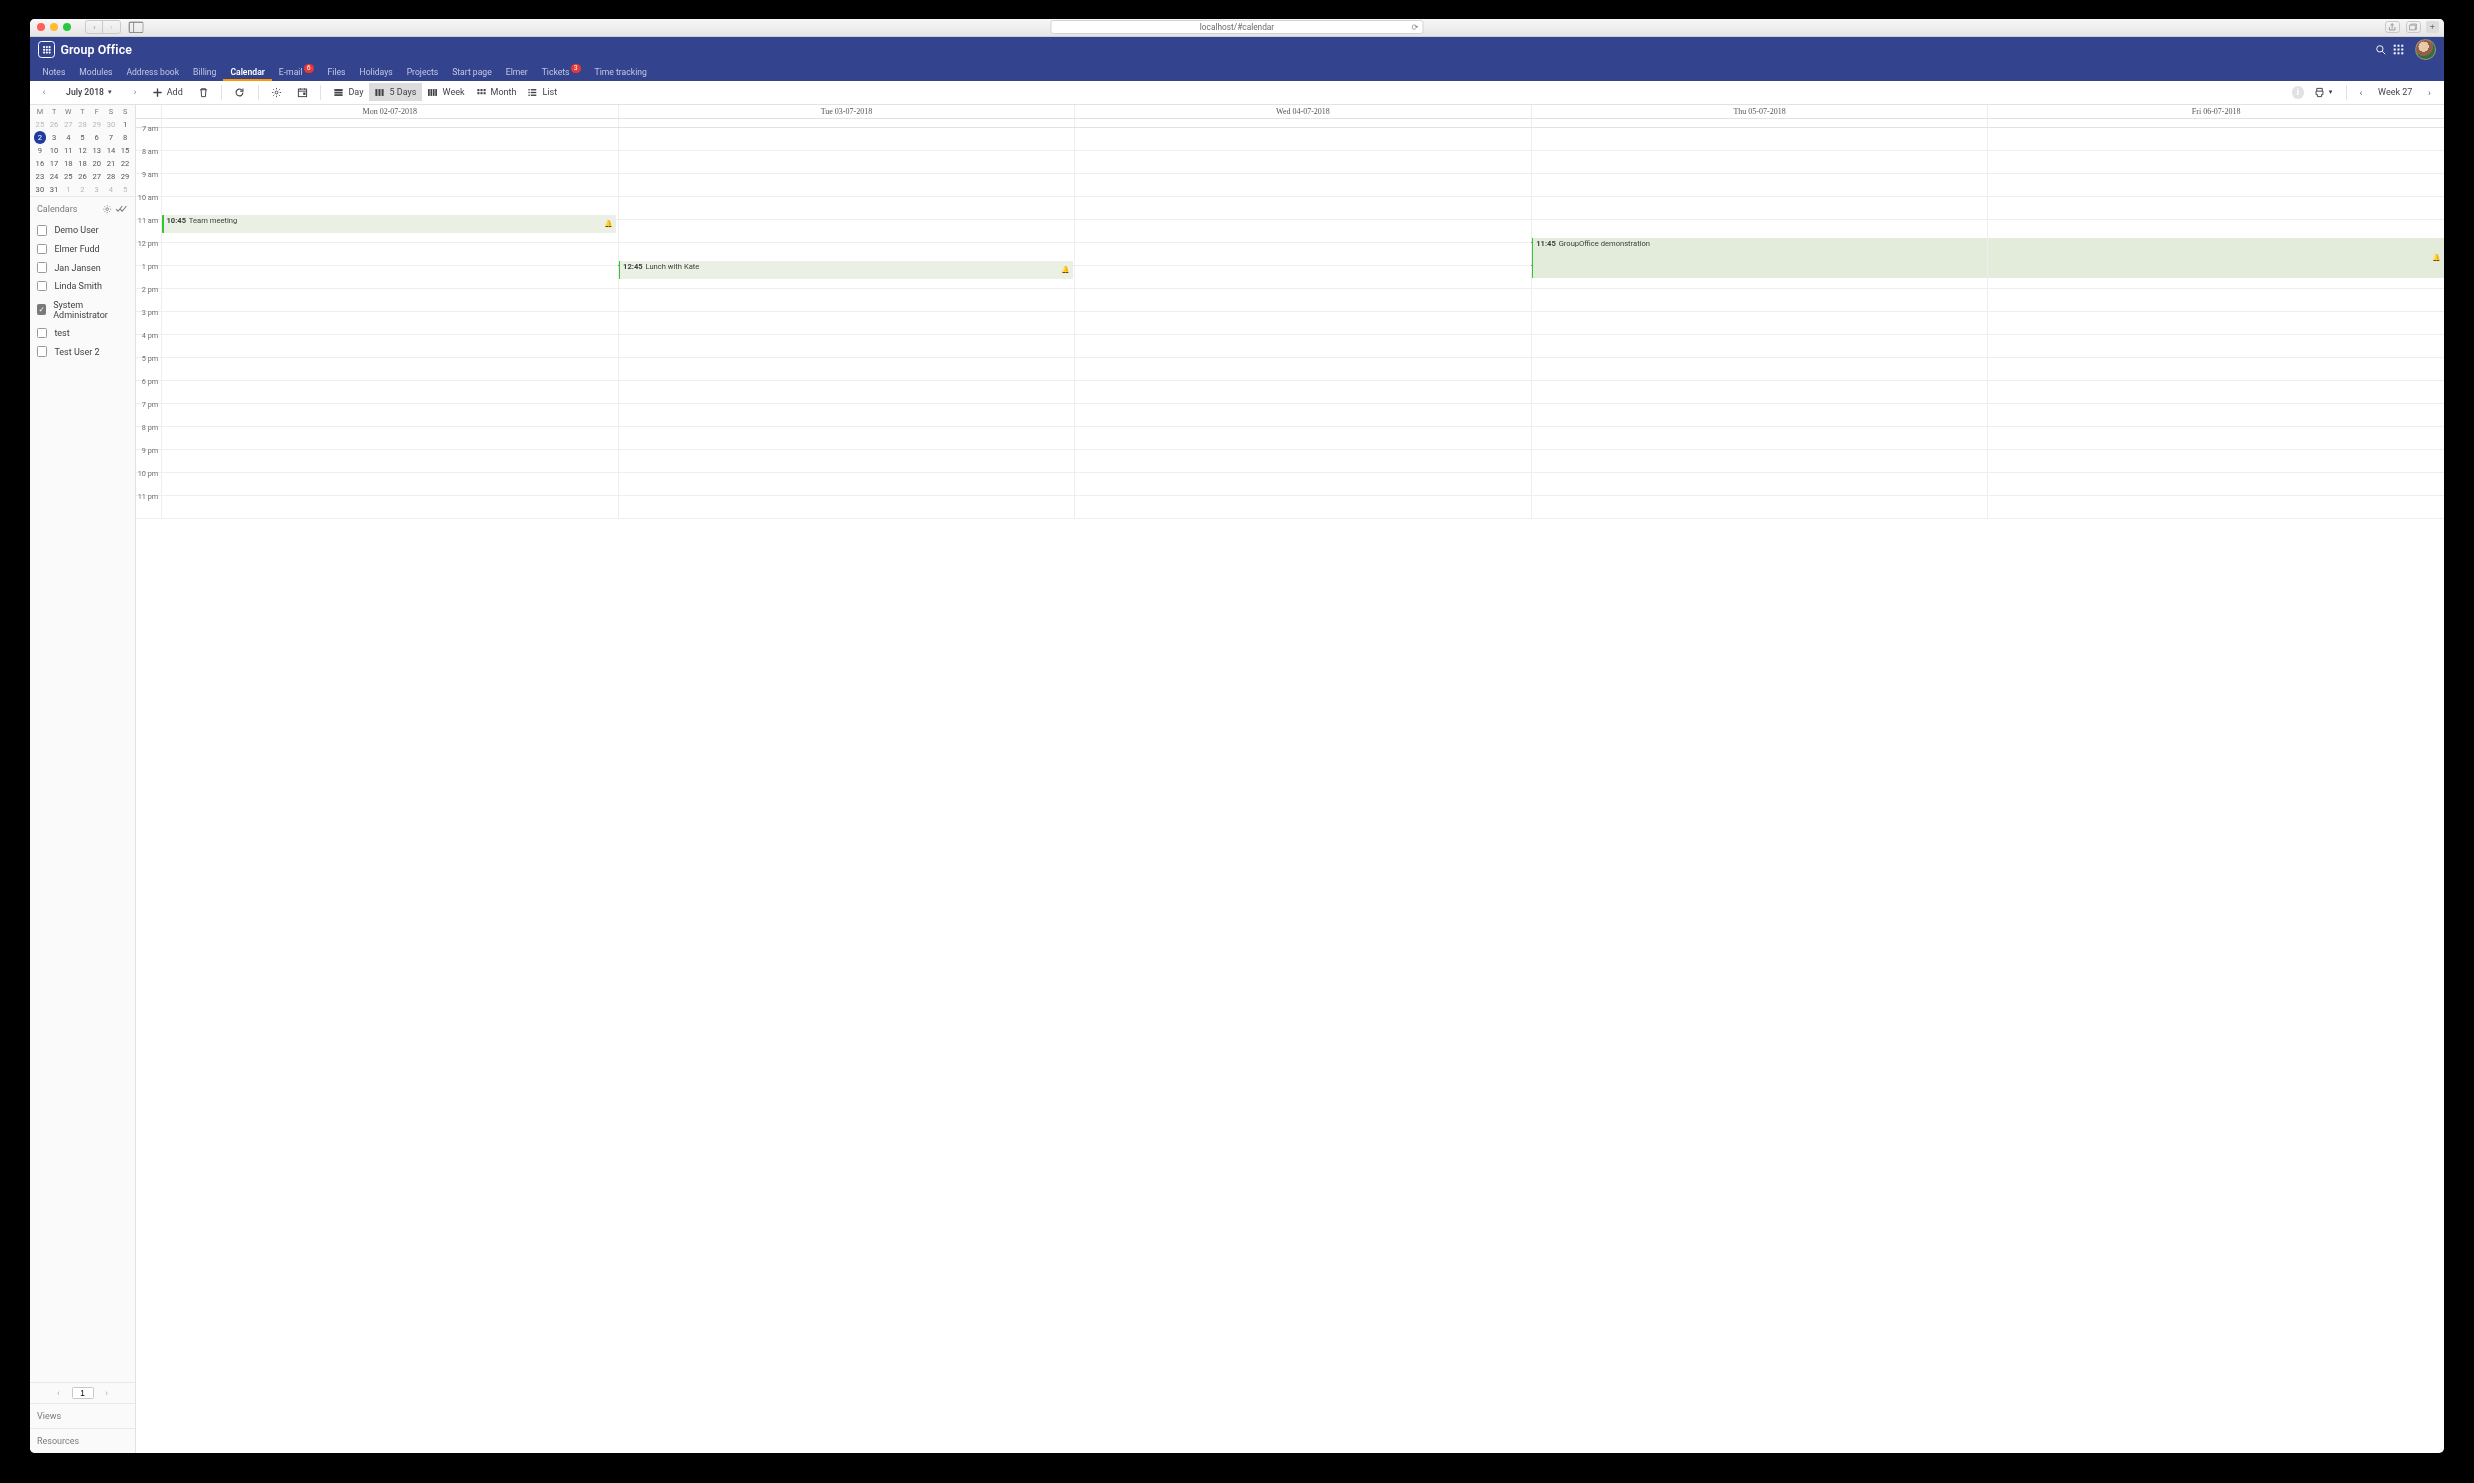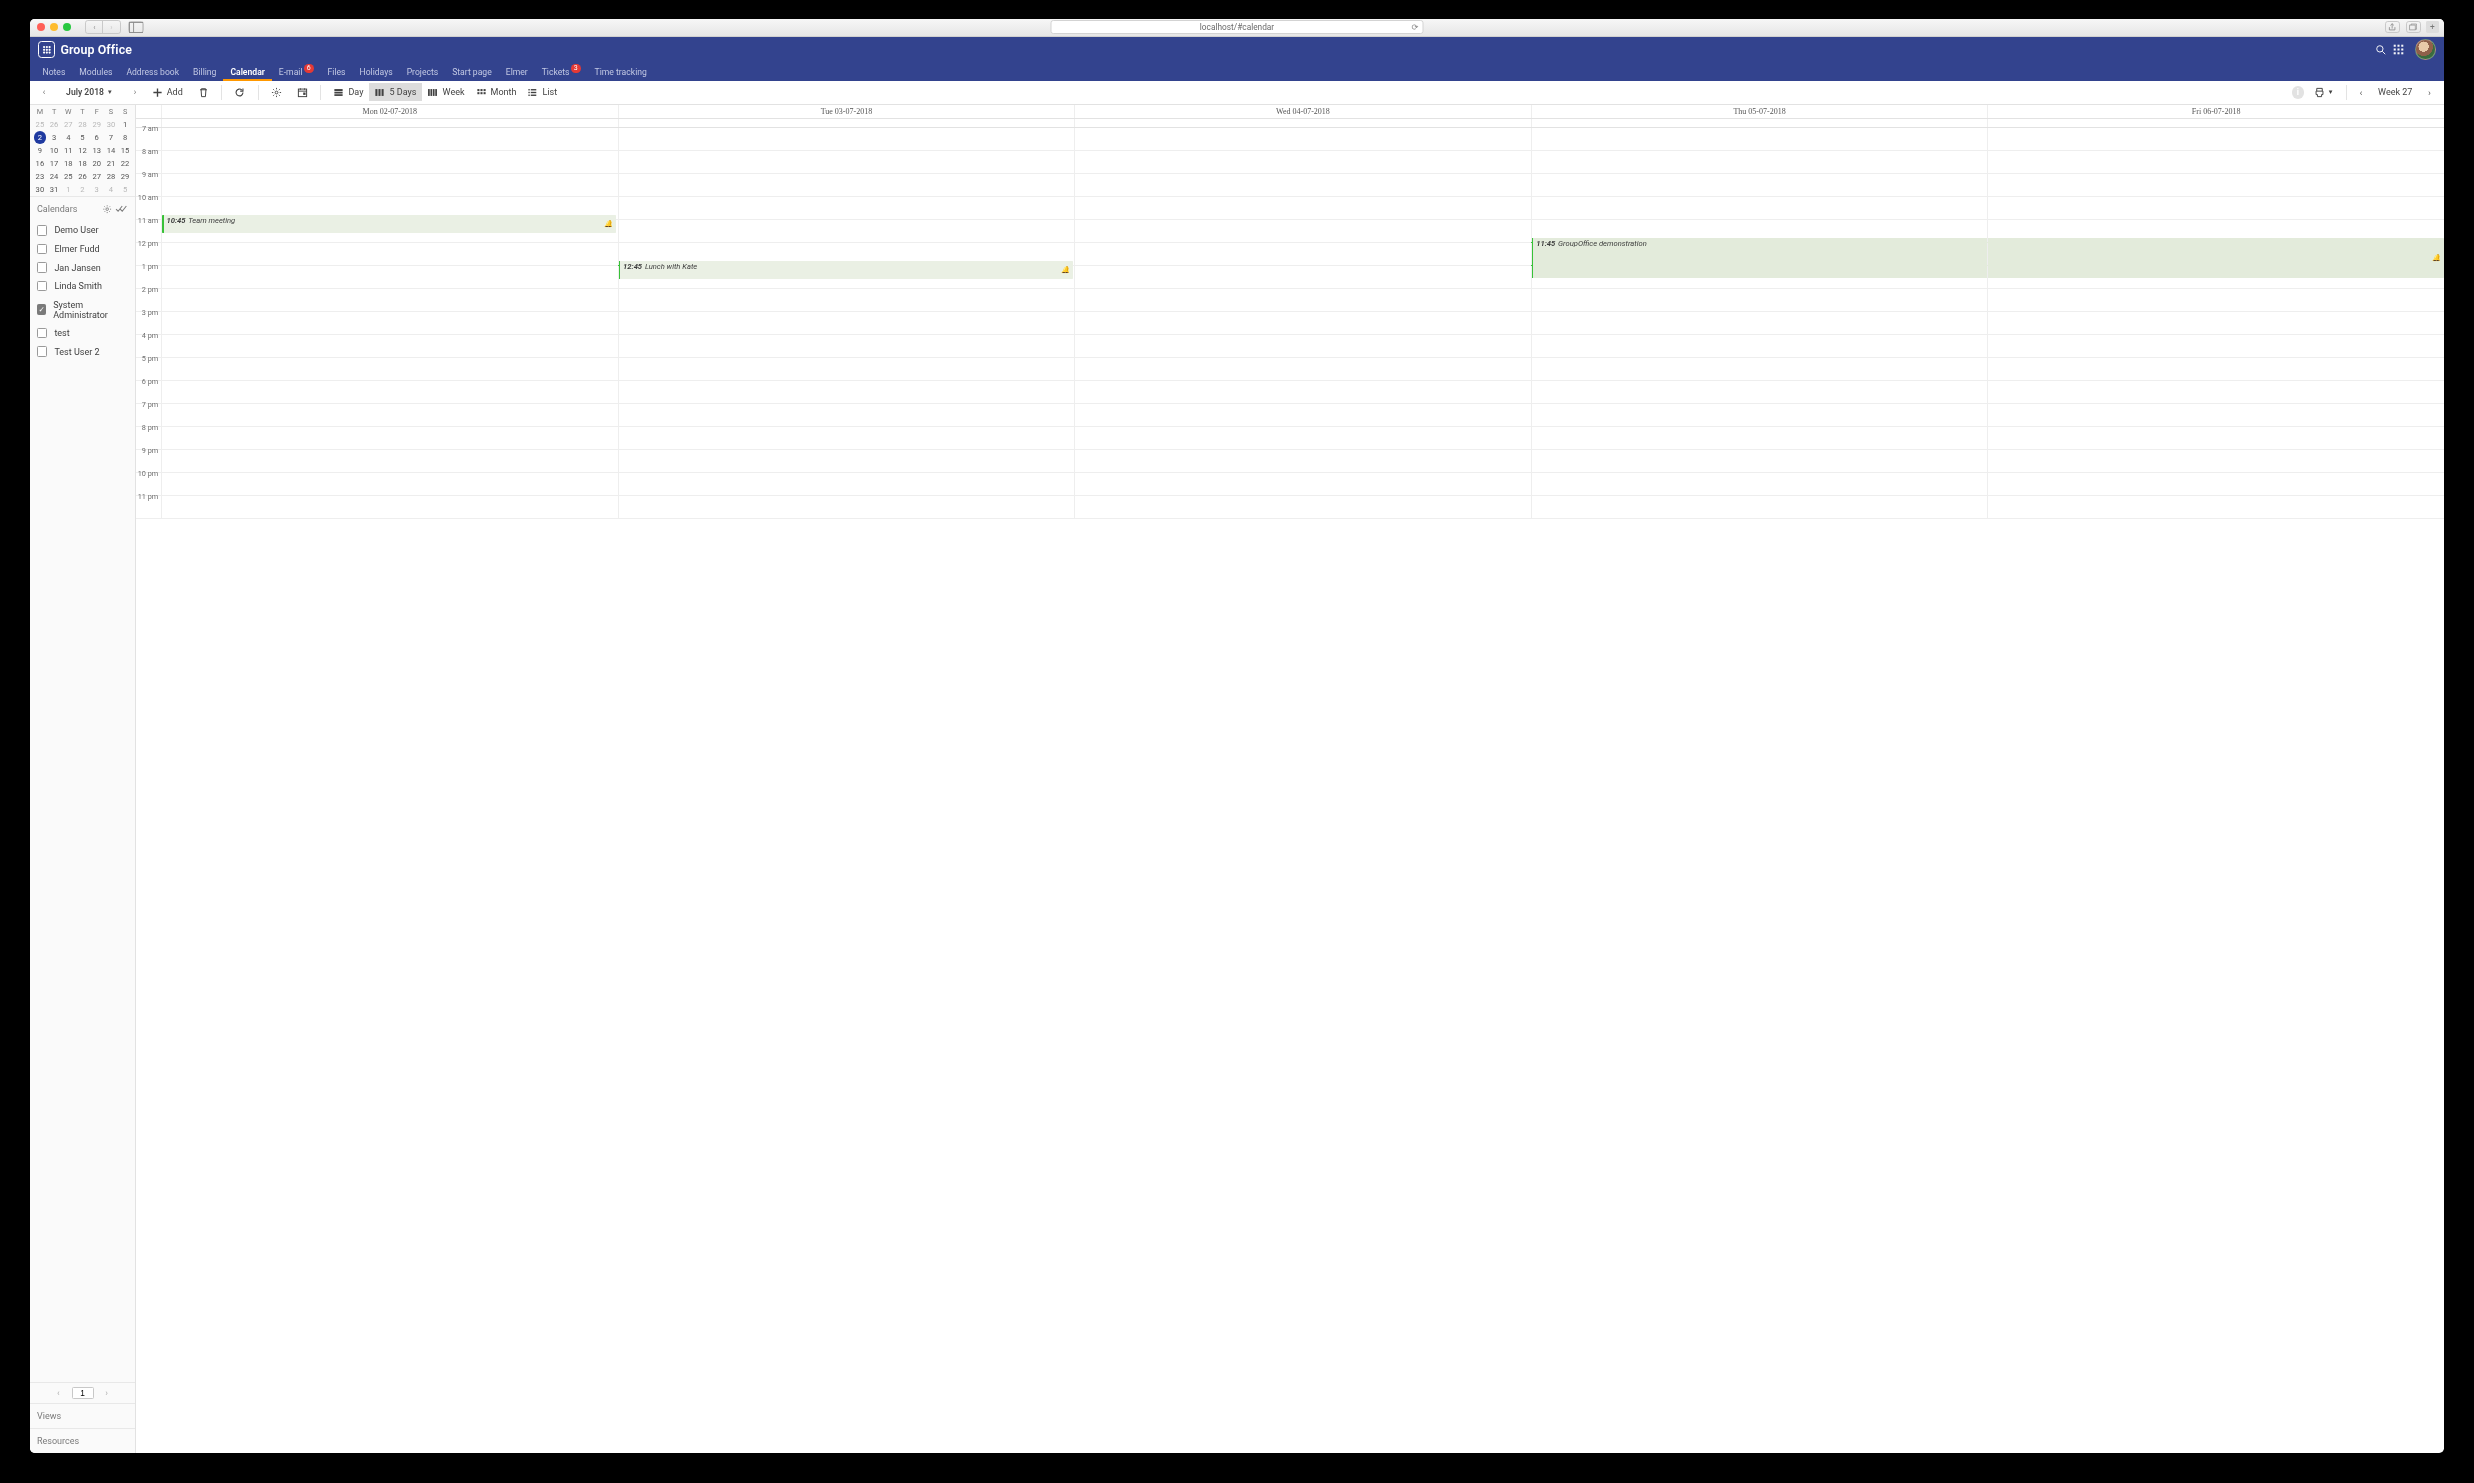--- a/index.html
+++ b/index.html
@@ -81,21 +81,21 @@
   .day-head { flex:1; text-align:center; line-height:14px; border-left:0.7px solid #eee;}
   .day-head:first-of-type { border-left:none;}
   .scroll { flex:1; overflow:auto; position:relative;}
   .hour-row { display:flex; height:23px; border-bottom:0.7px solid #eee;}
   .time-col { width:25px; font-size:7.3px; color:#6e6e6e; text-align:right; padding-right:2.8px; position:relative; top:-4.1px;}
   .day-col { flex:1; border-left:0.7px solid #eee; position:relative;}
   .allday-row { display:flex; height:9.7px; border-bottom:0.7px solid #e2e2e2;}
   .allday-row .time-col { top:0;}
   .events-layer { position:absolute; inset:0; pointer-events:none; display:flex;}
   .ev-time-col { width:25px;}
-  .ev-day-col { flex:1; position:relative;font-style:italic;}
+  .ev-day-col { flex:1; position:relative;}
   .event { position:absolute; left:0.7px; right:1.4px; background:#eaf0e4; border-left:2.1px solid #38c138; border-radius:0.7px; font-size:7.6px; color:#3d3d3d; padding:0.7px 2.8px; pointer-events:auto; cursor:pointer; display:flex; align-items:flex-start;}
   .event .etime { font-weight:700; margin-right:2.8px;}
   .event .bell { margin-left:auto; font-size:7px; color:#333; align-self:center; padding-left:2.8px;}
   .event.dark { background:#e3ebdb;}
 
   svg { display:block; }
 </style>
 </head>
 <body>
 

